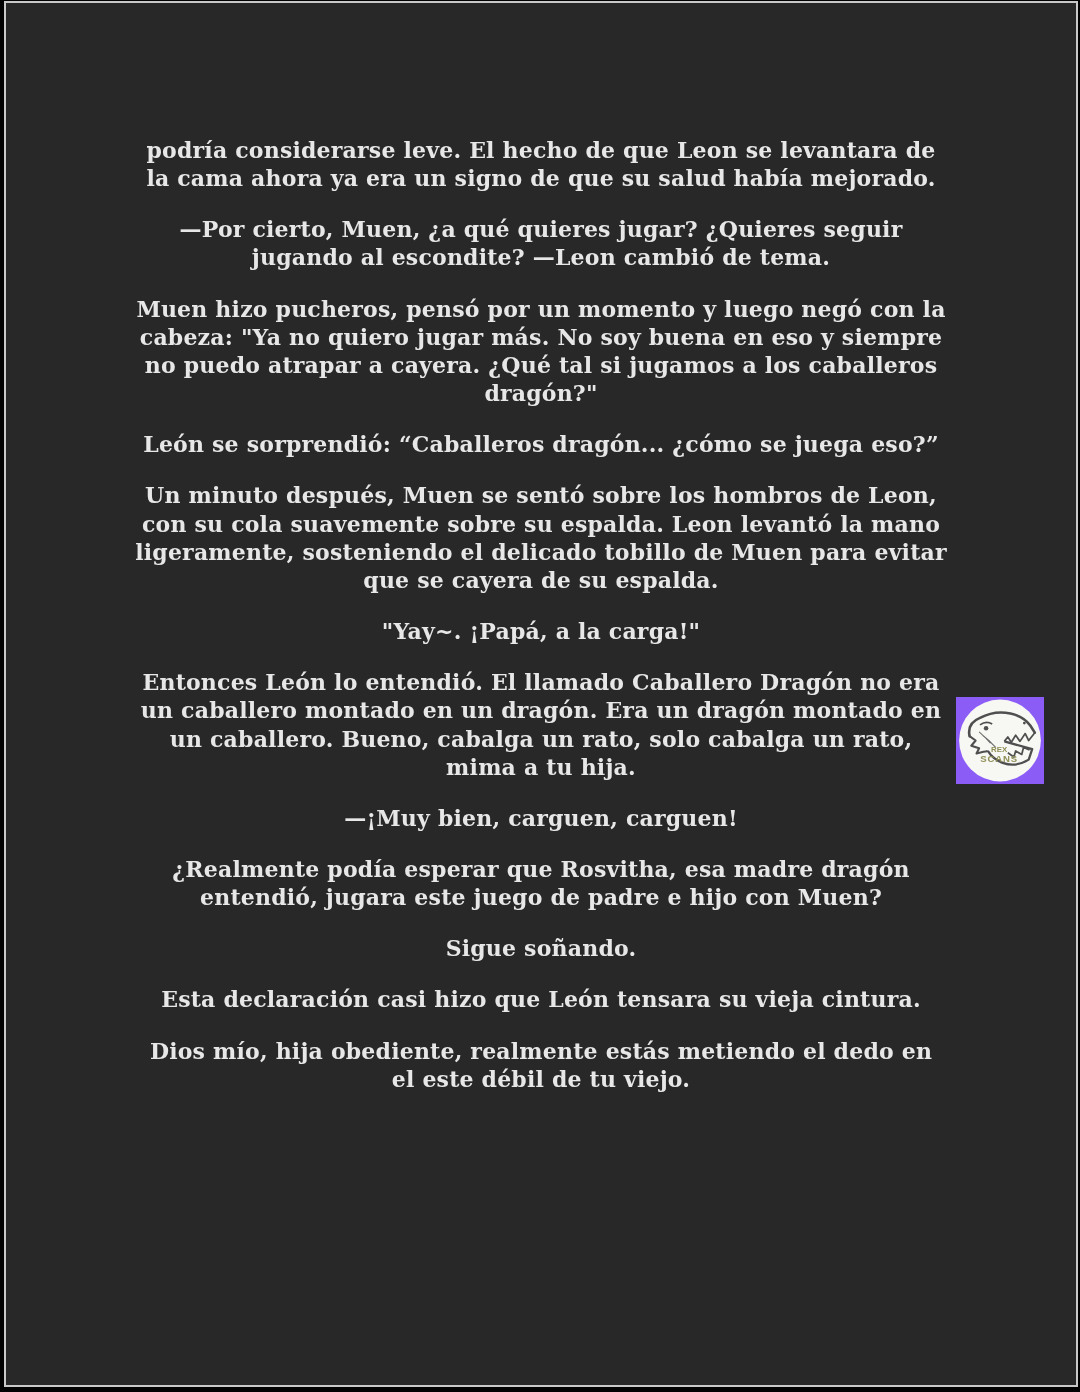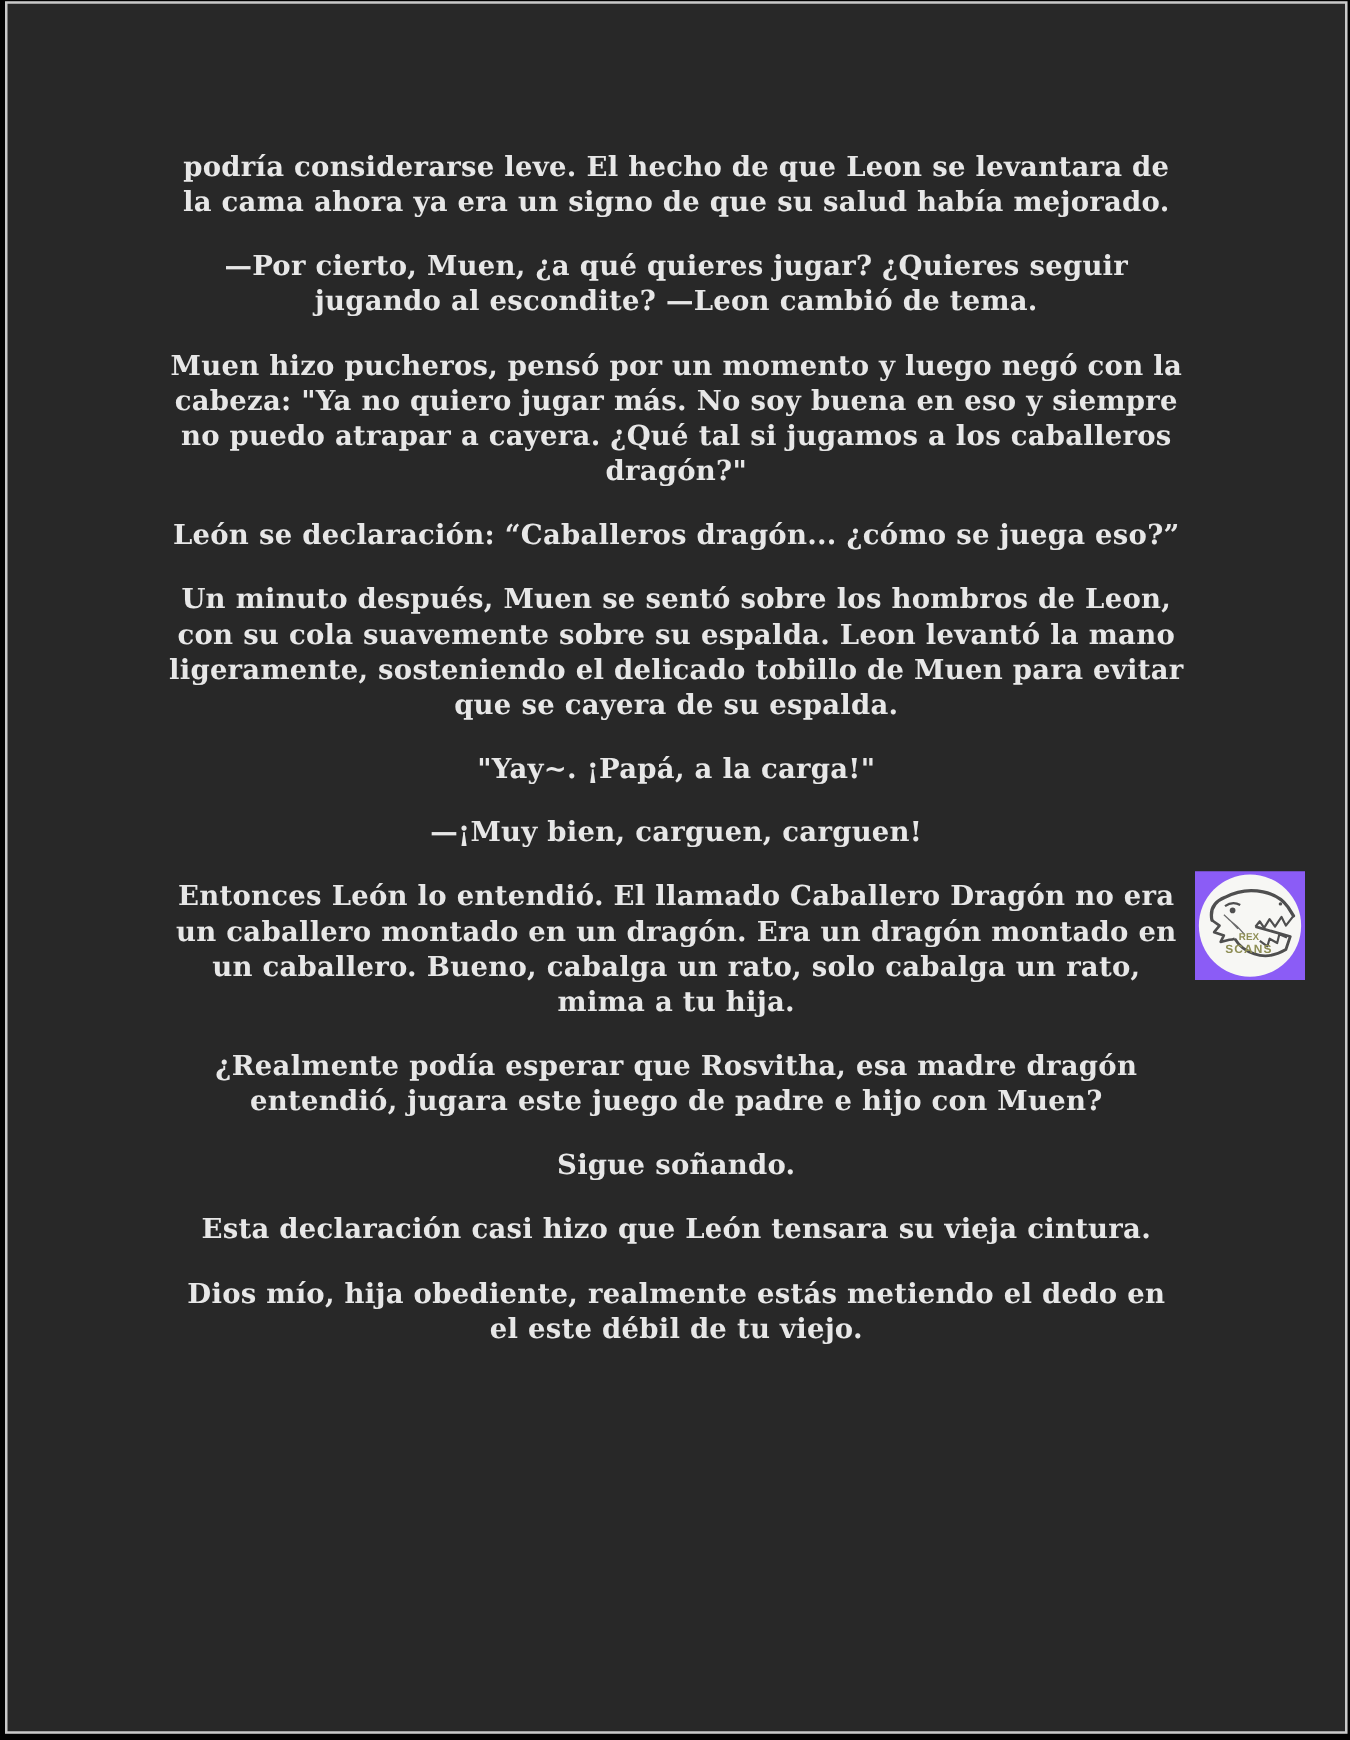--- a/index.html
+++ b/index.html
@@ -13,21 +13,21 @@
     position: absolute;
     left: 4px; top: 1px;
     width: 1074px; height: 1386px;
     border: 2px solid #c9c9c9;
     background: #282828;
   }
   .content {
     position: absolute;
     left: 50%;
     transform: translateX(-50%);
-    top: 0;
+    top: 16px;
     width: 812px;
     padding-top: 117px;
     text-align: center;
   }
   .para {
     color: #e7e7e7;
     font-size: 22px;
     font-weight: bold;
     line-height: 1.28;
     margin-bottom: 23px;
@@ -50,25 +50,25 @@
   }
 </style>
 </head>
 <body>
 
 <div class="page-frame">
   <div class="content">
     <p class="para">podría considerarse leve. El hecho de que Leon se levantara de la cama ahora ya era un signo de que su salud había mejorado.</p>
     <p class="para">—Por cierto, Muen, ¿a qué quieres jugar? ¿Quieres seguir jugando al escondite? —Leon cambió de tema.</p>
     <p class="para">Muen hizo pucheros, pensó por un momento y luego negó con la cabeza: "Ya no quiero jugar más. No soy buena en eso y siempre no puedo atrapar a cayera. ¿Qué tal si jugamos a los caballeros dragón?"</p>
-    <p class="para">León se declaración: “Caballeros dragón... ¿cómo se juega eso?”</p>
+    <p class="para">León se sorprendió: “Caballeros dragón... ¿cómo se juega eso?”</p>
     <p class="para">Un minuto después, Muen se sentó sobre los hombros de Leon, con su cola suavemente sobre su espalda. Leon levantó la mano ligeramente, sosteniendo el delicado tobillo de Muen para evitar que se cayera de su espalda.</p>
     <p class="para">"Yay~. ¡Papá, a la carga!"</p>
+    <p class="para">Entonces León lo entendió. El llamado Caballero Dragón no era un caballero montado en un dragón. Era un dragón montado en un caballero. Bueno, cabalga un rato, solo cabalga un rato, mima a tu hija.</p>
     <p class="para">—¡Muy bien, carguen, carguen!</p>
-    <p class="para">Entonces León lo entendió. El llamado Caballero Dragón no era un caballero montado en un dragón. Era un dragón montado en un caballero. Bueno, cabalga un rato, solo cabalga un rato, mima a tu hija.</p>
     <p class="para">¿Realmente podía esperar que Rosvitha, esa madre dragón entendió, jugara este juego de padre e hijo con Muen?</p>
     <p class="para italic">Sigue soñando.</p>
     <p class="para">Esta declaración casi hizo que León tensara su vieja cintura.</p>
     <p class="para italic">Dios mío, hija obediente, realmente estás metiendo el dedo en el este débil de tu viejo.</p>
   </div>
 
   <div class="watermark">
     <svg viewBox="0 0 100 100">
       <circle cx="50" cy="50" r="47" fill="#f7f7f4"></circle>
 

